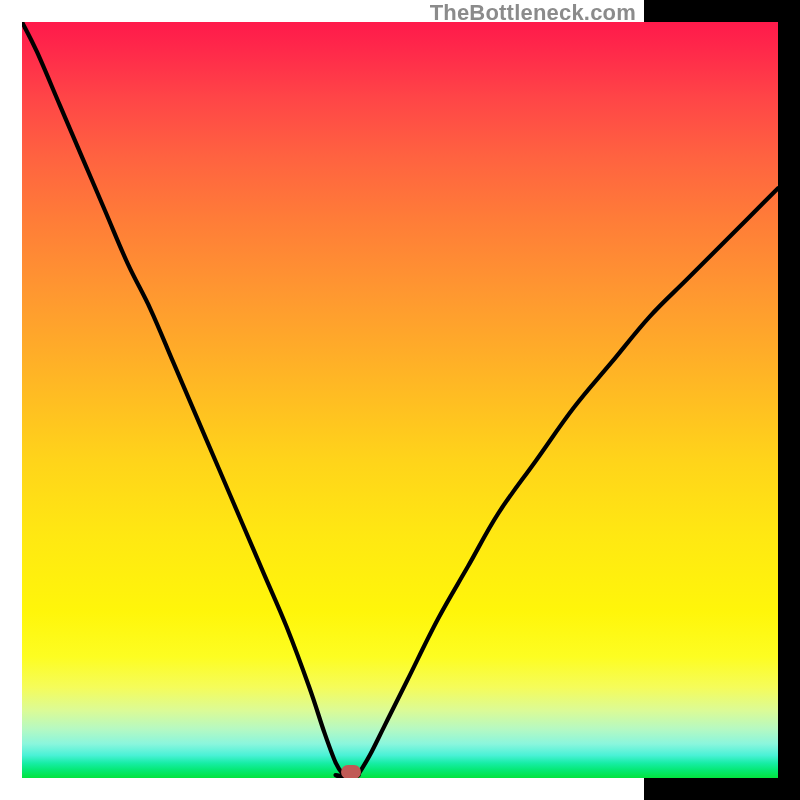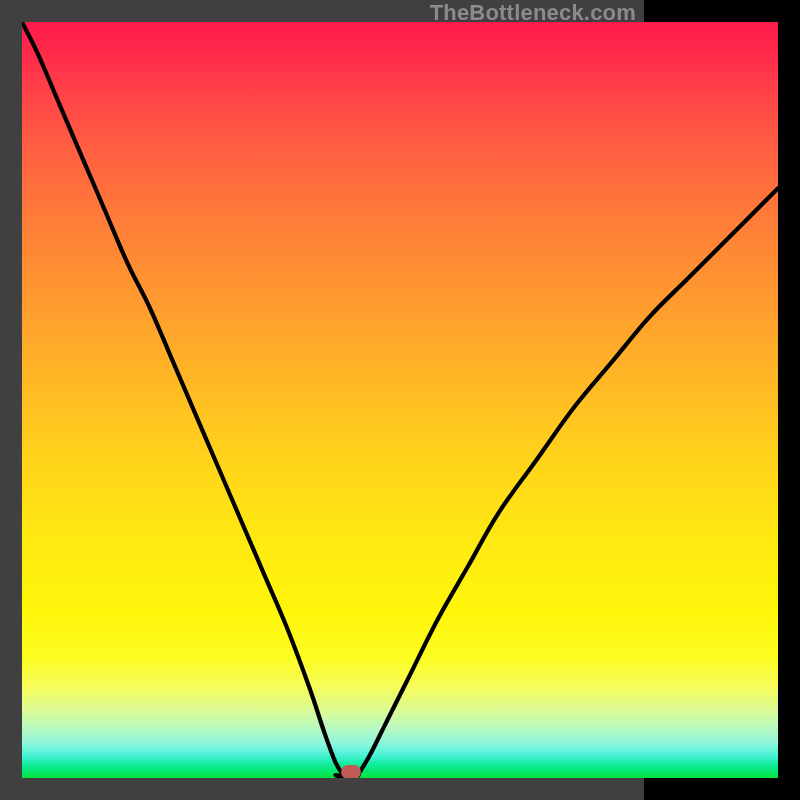--- a/index.html
+++ b/index.html
@@ -7,21 +7,21 @@
     padding: 0;
     width: 800px;
     height: 800px;
     background: #000;
     overflow: hidden;
     font-family: Arial, Helvetica, sans-serif;
   }
   .outer {
     width: 644px;
     height: 800px;
-    background: #404040;
+    background: #ffffff;
     position: relative;
   }
   .plot {
     position: absolute;
     left: 22px;
     top: 22px;
     width: 756px;
     height: 756px;
     overflow: hidden;
   }

